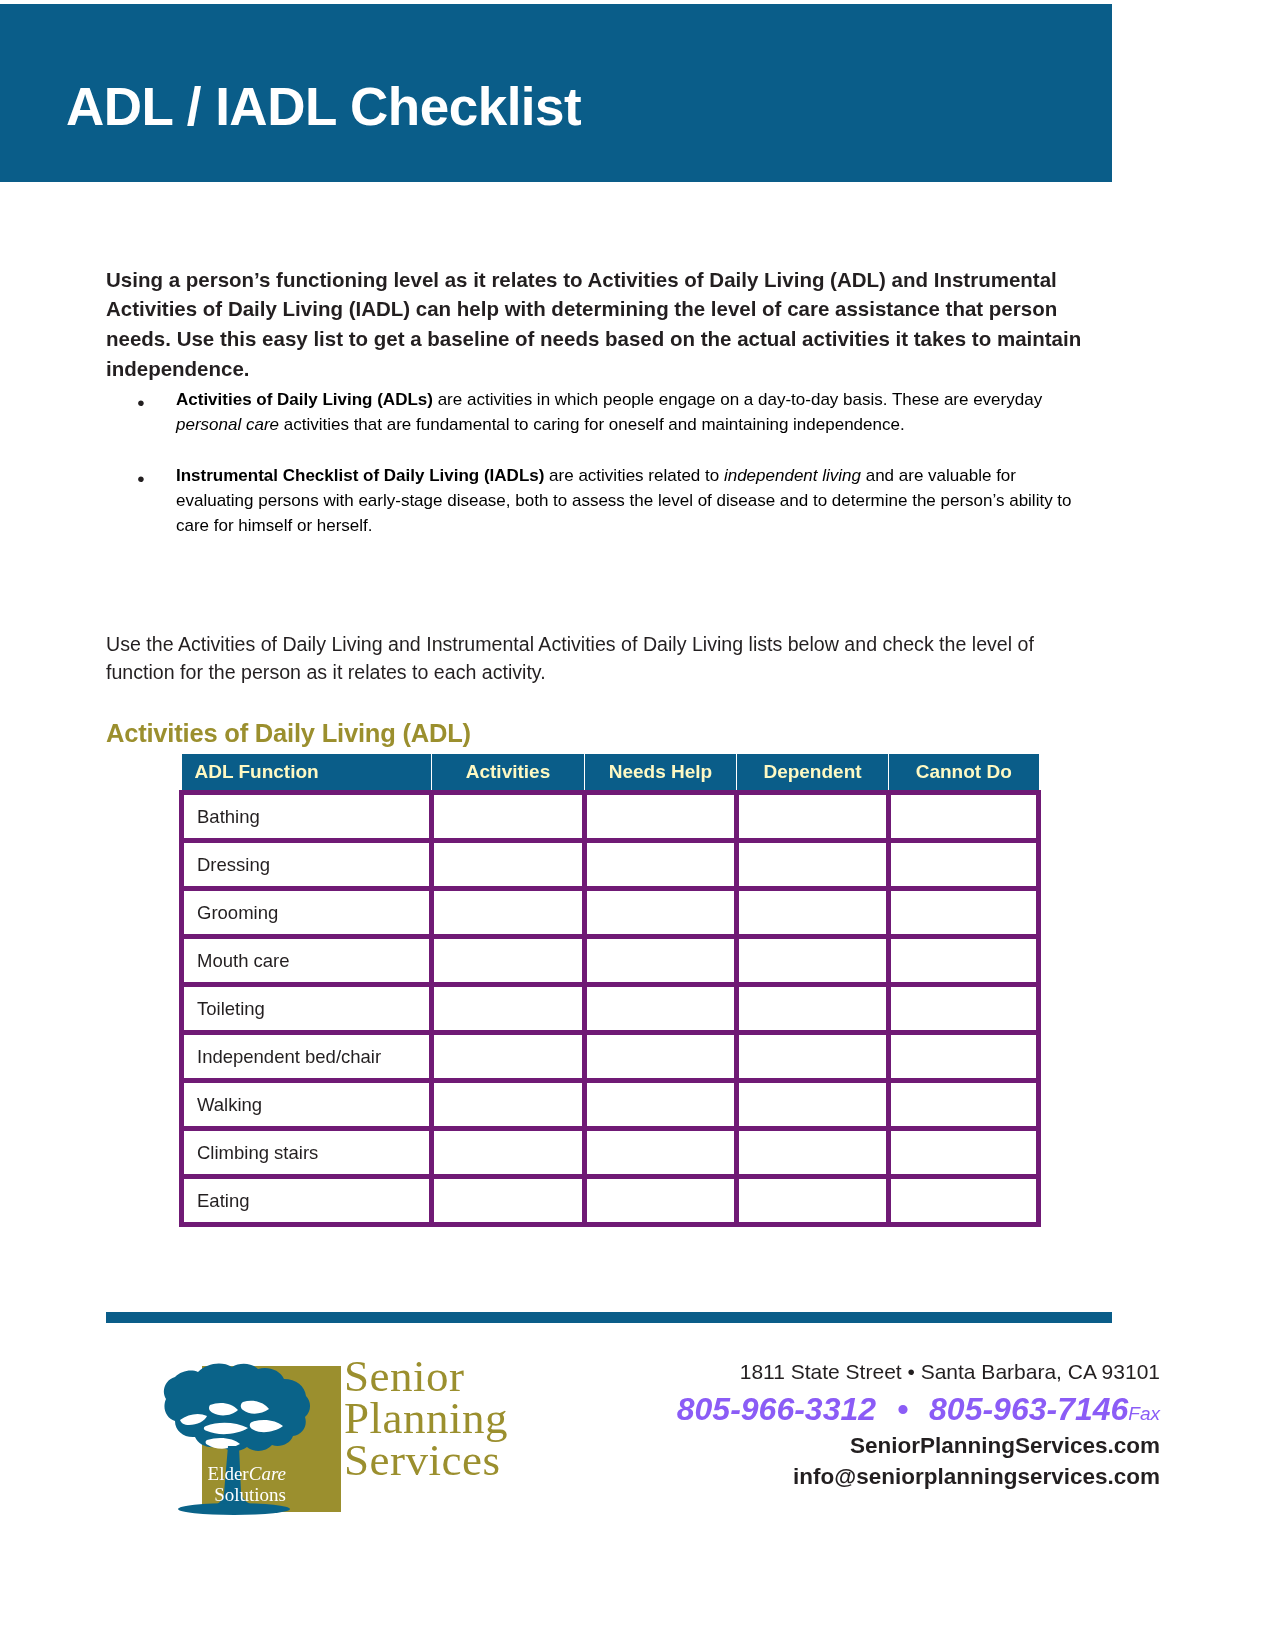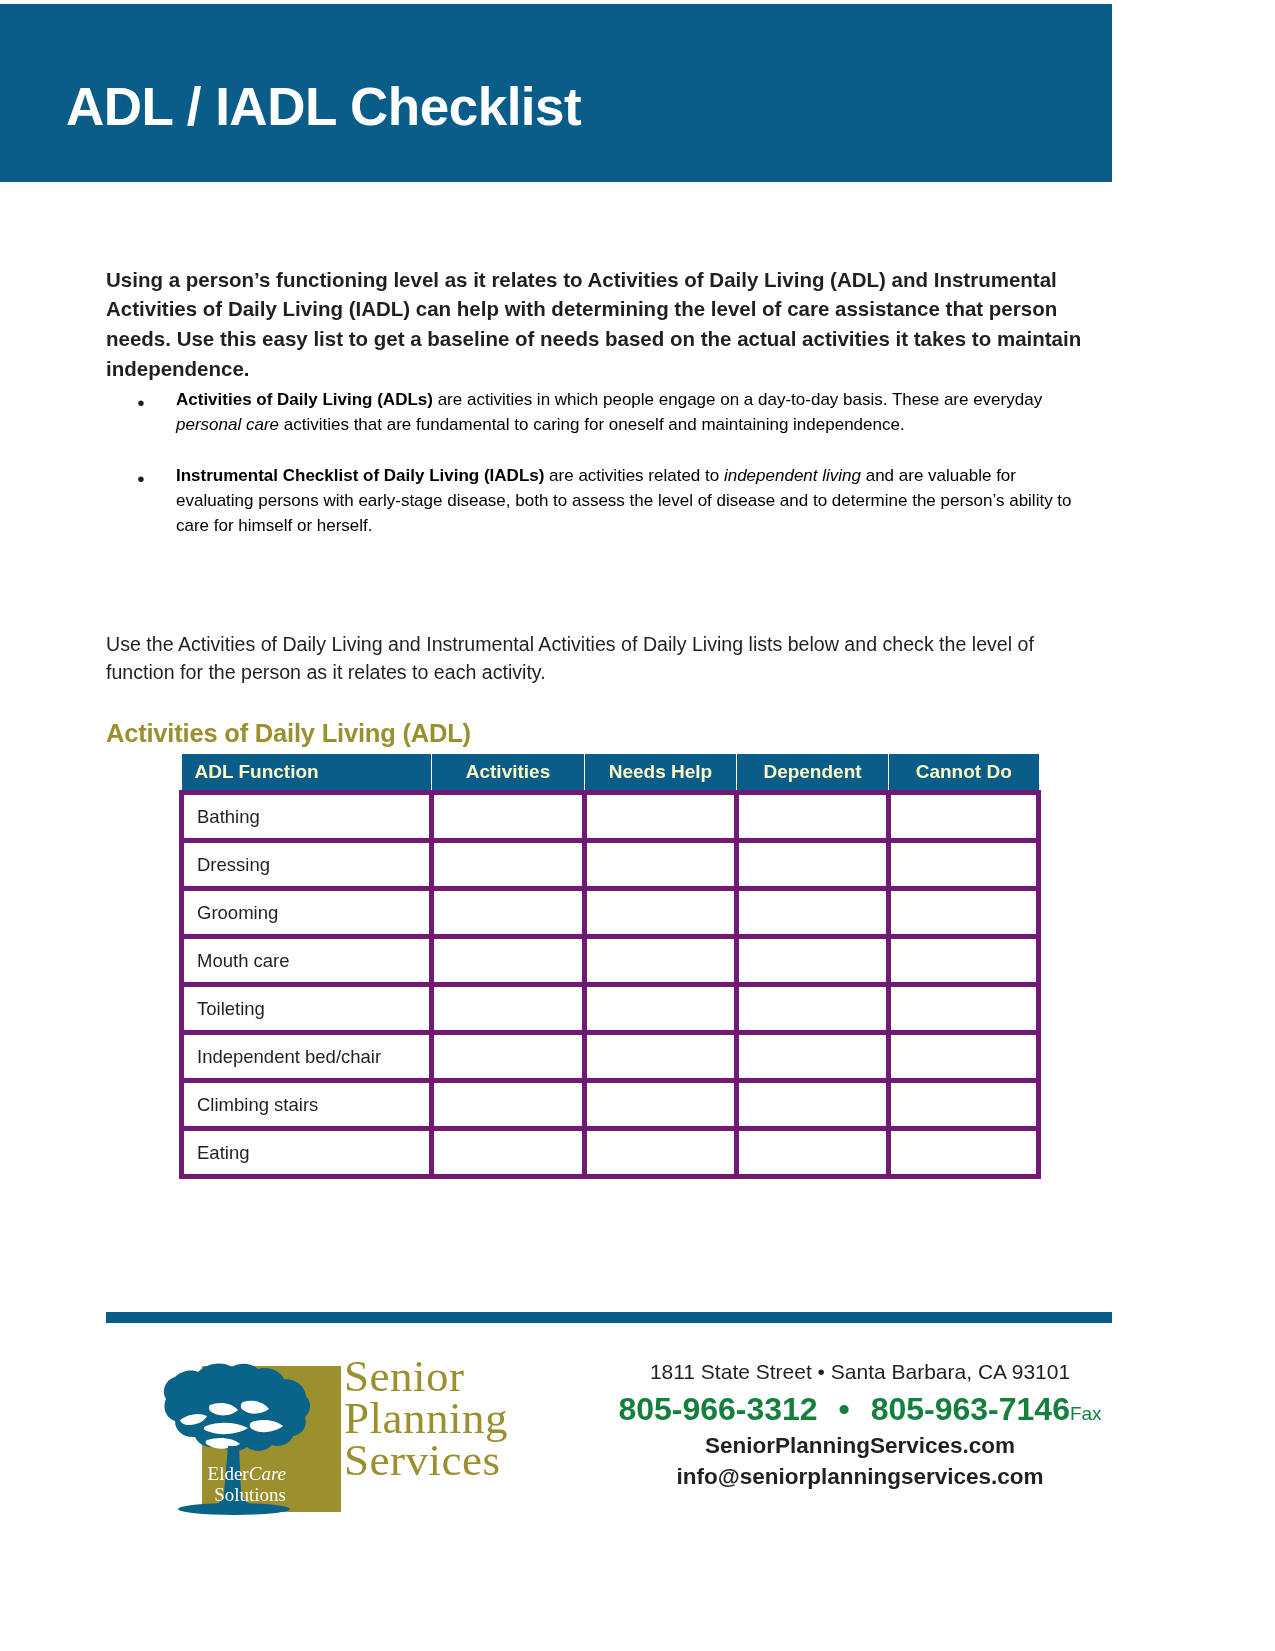--- a/index.html
+++ b/index.html
@@ -179,34 +179,35 @@
     line-height: 0.93;
     color: #9b8f2e;
     letter-spacing: 0.5px;
   }
 
   .contact {
     position: absolute;
     left: 560px;
     top: 18px;
     width: 600px;
-    text-align: center;
+    text-align: right;
   }
   .contact-address {
     font-size: 21px;
     color: #231f20;
     line-height: 1.3;
   }
   .contact-phones {
     font-size: 32px;
     font-weight: bold;
-    color: #15803d;
+    color: #8b5cf6;
     line-height: 1.25;
     margin-top: 4px;
     white-space: nowrap;
+    font-style: italic;
   }
   .contact-phones .fax {
     font-size: 19px;
     font-weight: normal;
   }
   .contact-web {
     font-size: 22.5px;
     font-weight: bold;
     color: #231f20;
     line-height: 1.35;
@@ -300,20 +301,27 @@
       </tr>
       <tr>
         <td>Toileting</td>
         <td class="blank"></td>
         <td class="blank"></td>
         <td class="blank"></td>
         <td class="blank"></td>
       </tr>
       <tr>
         <td>Independent bed/chair</td>
+        <td class="blank"></td>
+        <td class="blank"></td>
+        <td class="blank"></td>
+        <td class="blank"></td>
+      </tr>
+      <tr>
+        <td>Walking</td>
         <td class="blank"></td>
         <td class="blank"></td>
         <td class="blank"></td>
         <td class="blank"></td>
       </tr>
       <tr>
         <td>Climbing stairs</td>
         <td class="blank"></td>
         <td class="blank"></td>
         <td class="blank"></td>

